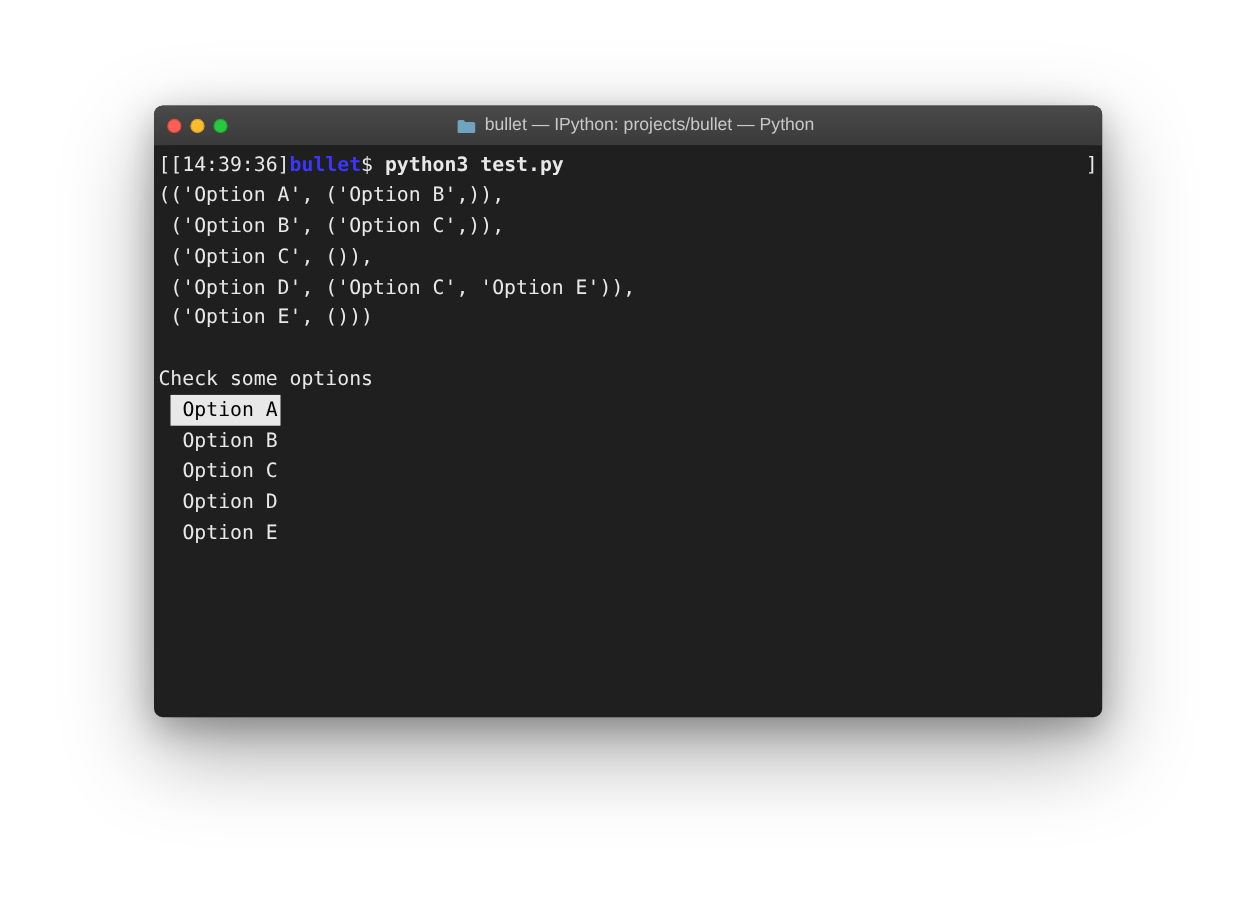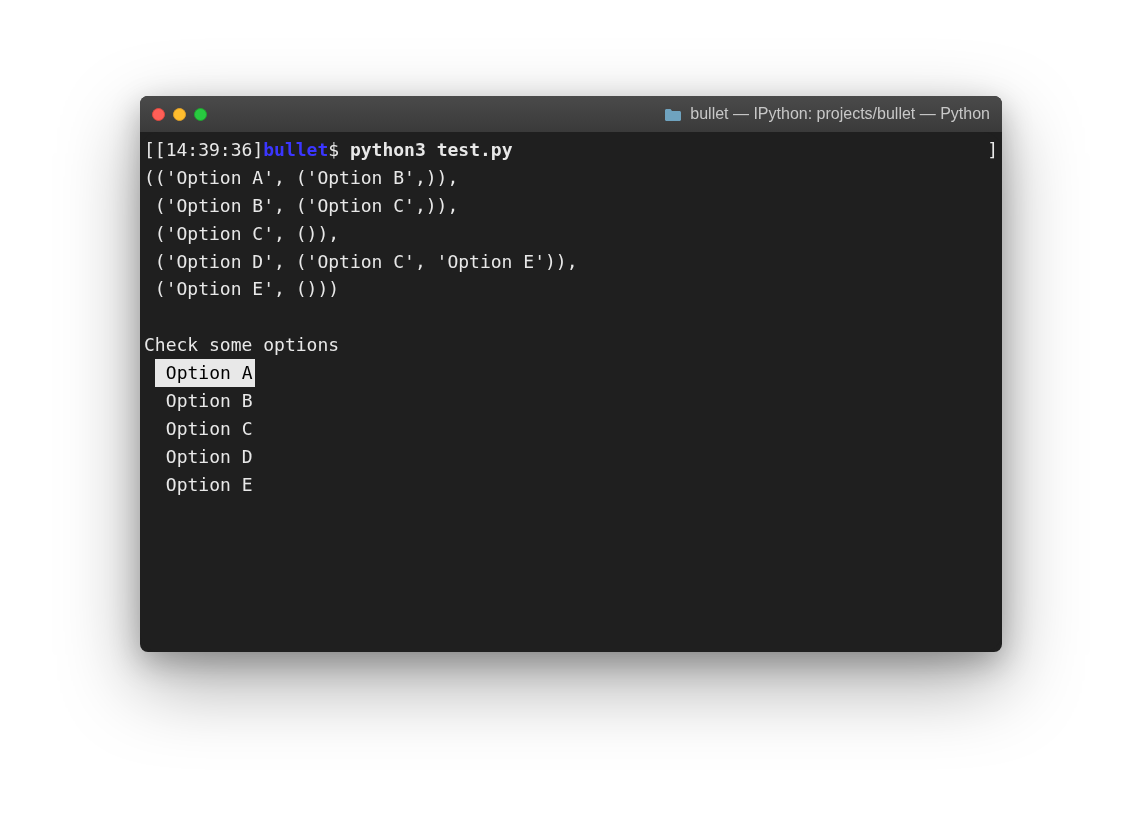--- a/index.html
+++ b/index.html
@@ -42,21 +42,21 @@
       height: 13px;
       border-radius: 50%;
     }
     .light.red { background: #ff5f57; border: 0.5px solid #e1483f; }
     .light.yellow { background: #ffbd2e; border: 0.5px solid #e0a028; }
     .light.green { background: #28c940; border: 0.5px solid #1fa52f; }
     .title-wrap {
       flex: 1;
       display: flex;
       align-items: center;
-      justify-content: flex-end;
+      justify-content: center;
       gap: 8px;
       margin-left: -50px;
     }
     .folder-icon {
       width: 18px;
       height: 14px;
       display: inline-block;
     }
     .window-title {
       color: #c8c8c8;

